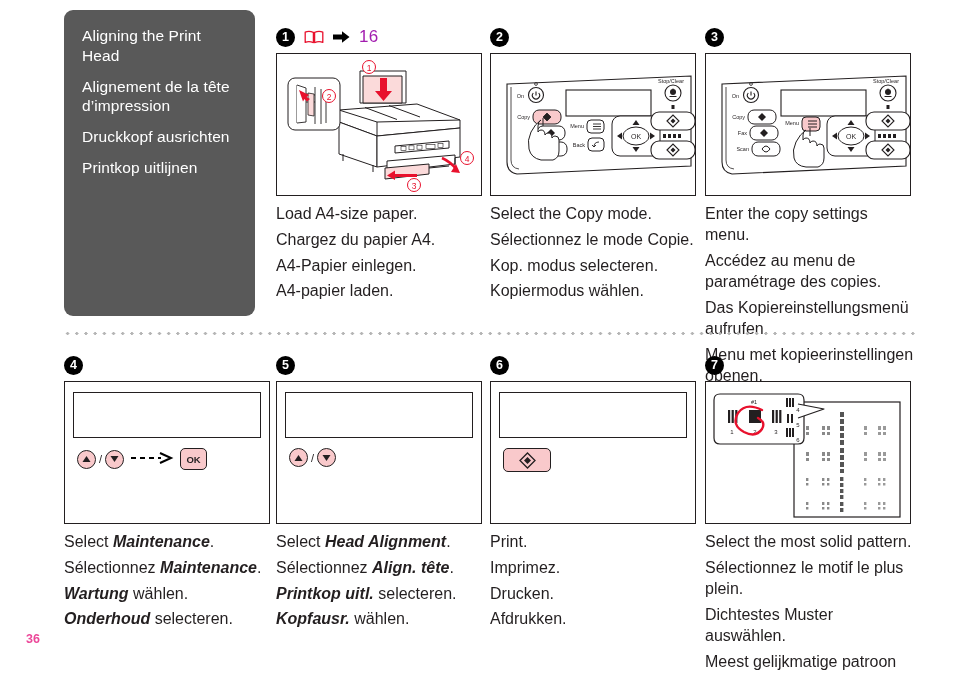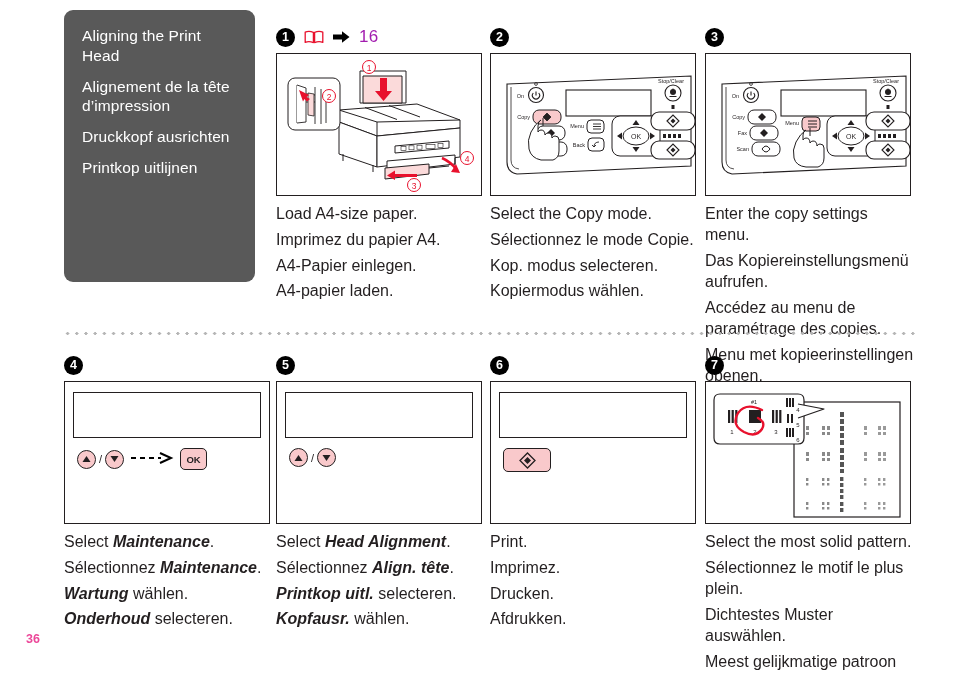--- a/index.html
+++ b/index.html
@@ -15,21 +15,21 @@
     color: #231f20;
     overflow: hidden;
   }
 
   
   #sidebar {
     position: absolute;
     left: 64px;
     top: 10px;
     width: 191px;
-    height: 272px;
+    height: 306px;
     background: #595959;
     border-radius: 9px 9px 9px 9px;
     box-sizing: border-box;
     padding: 16px 18px 0 18px;
   }
   .side-title {
     color: #ffffff;
     font-size: 15.5px;
     line-height: 1.28;
     margin-bottom: 11px;
@@ -271,21 +271,21 @@
 
       <path d="M165 104 Q174 108 180 116" fill="none" stroke="#e8112d" stroke-width="2.5"></path>
       <path d="M179 110 L183 119 L174 118 Z" fill="#e8112d"></path>
       <circle cx="190" cy="104" r="6.5" fill="#fff" stroke="#e8112d" stroke-width="1"></circle>
       <text x="190" y="108" font-family="Liberation Sans, sans-serif" font-size="8.5" fill="#e8112d" text-anchor="middle">4</text>
     </svg>
   </div>
 
   <div class="caption">
     <p>Load A4-size paper.</p>
-    <p>Imprimez du papier A4.</p>
+    <p>Chargez du papier A4.</p>
     <p>A4-Papier einlegen.</p>
     <p>A4-papier laden.</p>
   </div>
 </div>
 
 <div class="step" style="left:490px; top:24px; width:206px;">
   <div class="step-head">
     <span class="step-badge">2</span>
   </div>
   <div class="fig" style="width:206px; height:143px; margin-top:3px;">
@@ -446,22 +446,22 @@
         </g>
 
       <g fill="#fff" stroke="#231f20" stroke-width="1">
         <path d="M100 76 Q94 80 90 88 Q86 96 88 104 Q90 112 100 113 L112 113 Q118 111 118 104 L118 94 Q118 90 114 90 Q112 90 111 92 Q111 87 107 87 Q105 87 104 89 Q104 84 100 84 Q98 84 97 86 L97 81 Q97 77 100 76 Z"></path>
       </g>
       <path d="M104 74 L104 82" stroke="#231f20" stroke-width="1" fill="none"></path>
     </svg>
   </div>
   <div class="caption">
     <p>Enter the copy settings menu.</p>
+    <p>Accédez au menu de paramétrage des copies.</p>
     <p>Das Kopiereinstellungsmenü aufrufen.</p>
-    <p>Accédez au menu de paramétrage des copies.</p>
     <p>Menu met kopieerinstellingen openen.</p>
   </div>
 </div>
 
 <div id="divider"></div>
 
 <div class="step" style="left:64px; top:352px; width:206px;">
   <div class="step-head">
     <span class="step-badge">4</span>
   </div>

